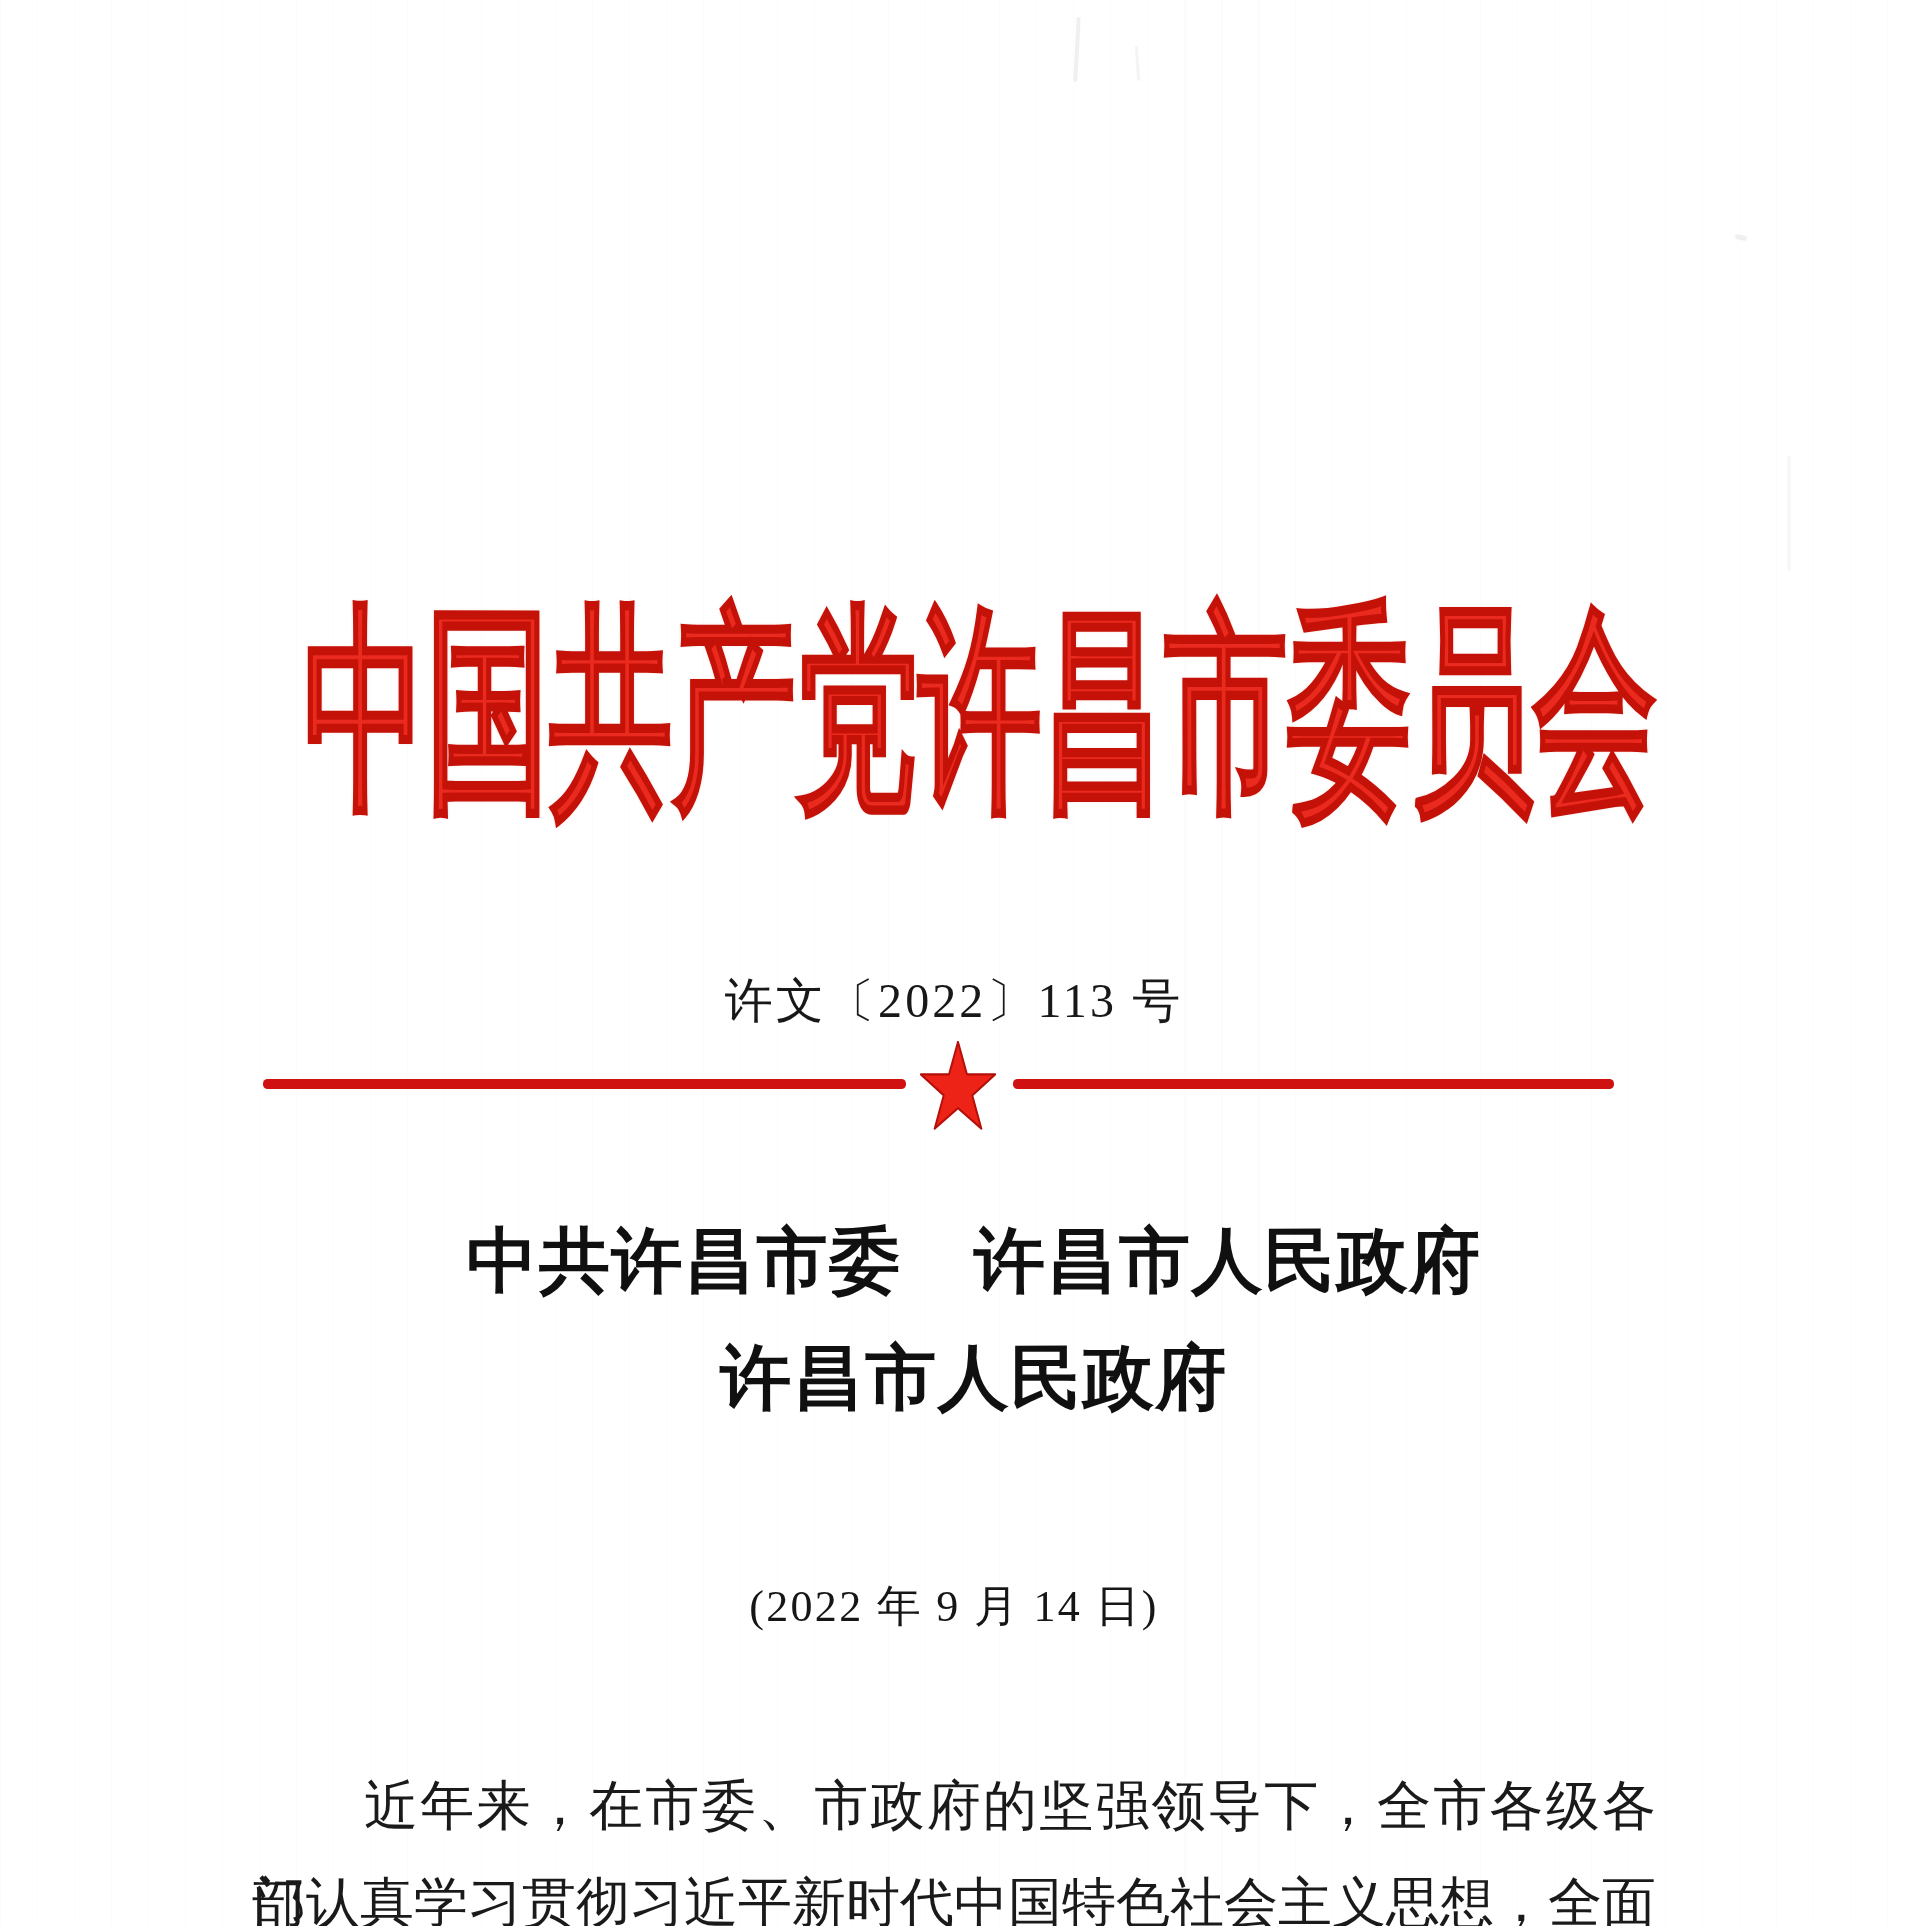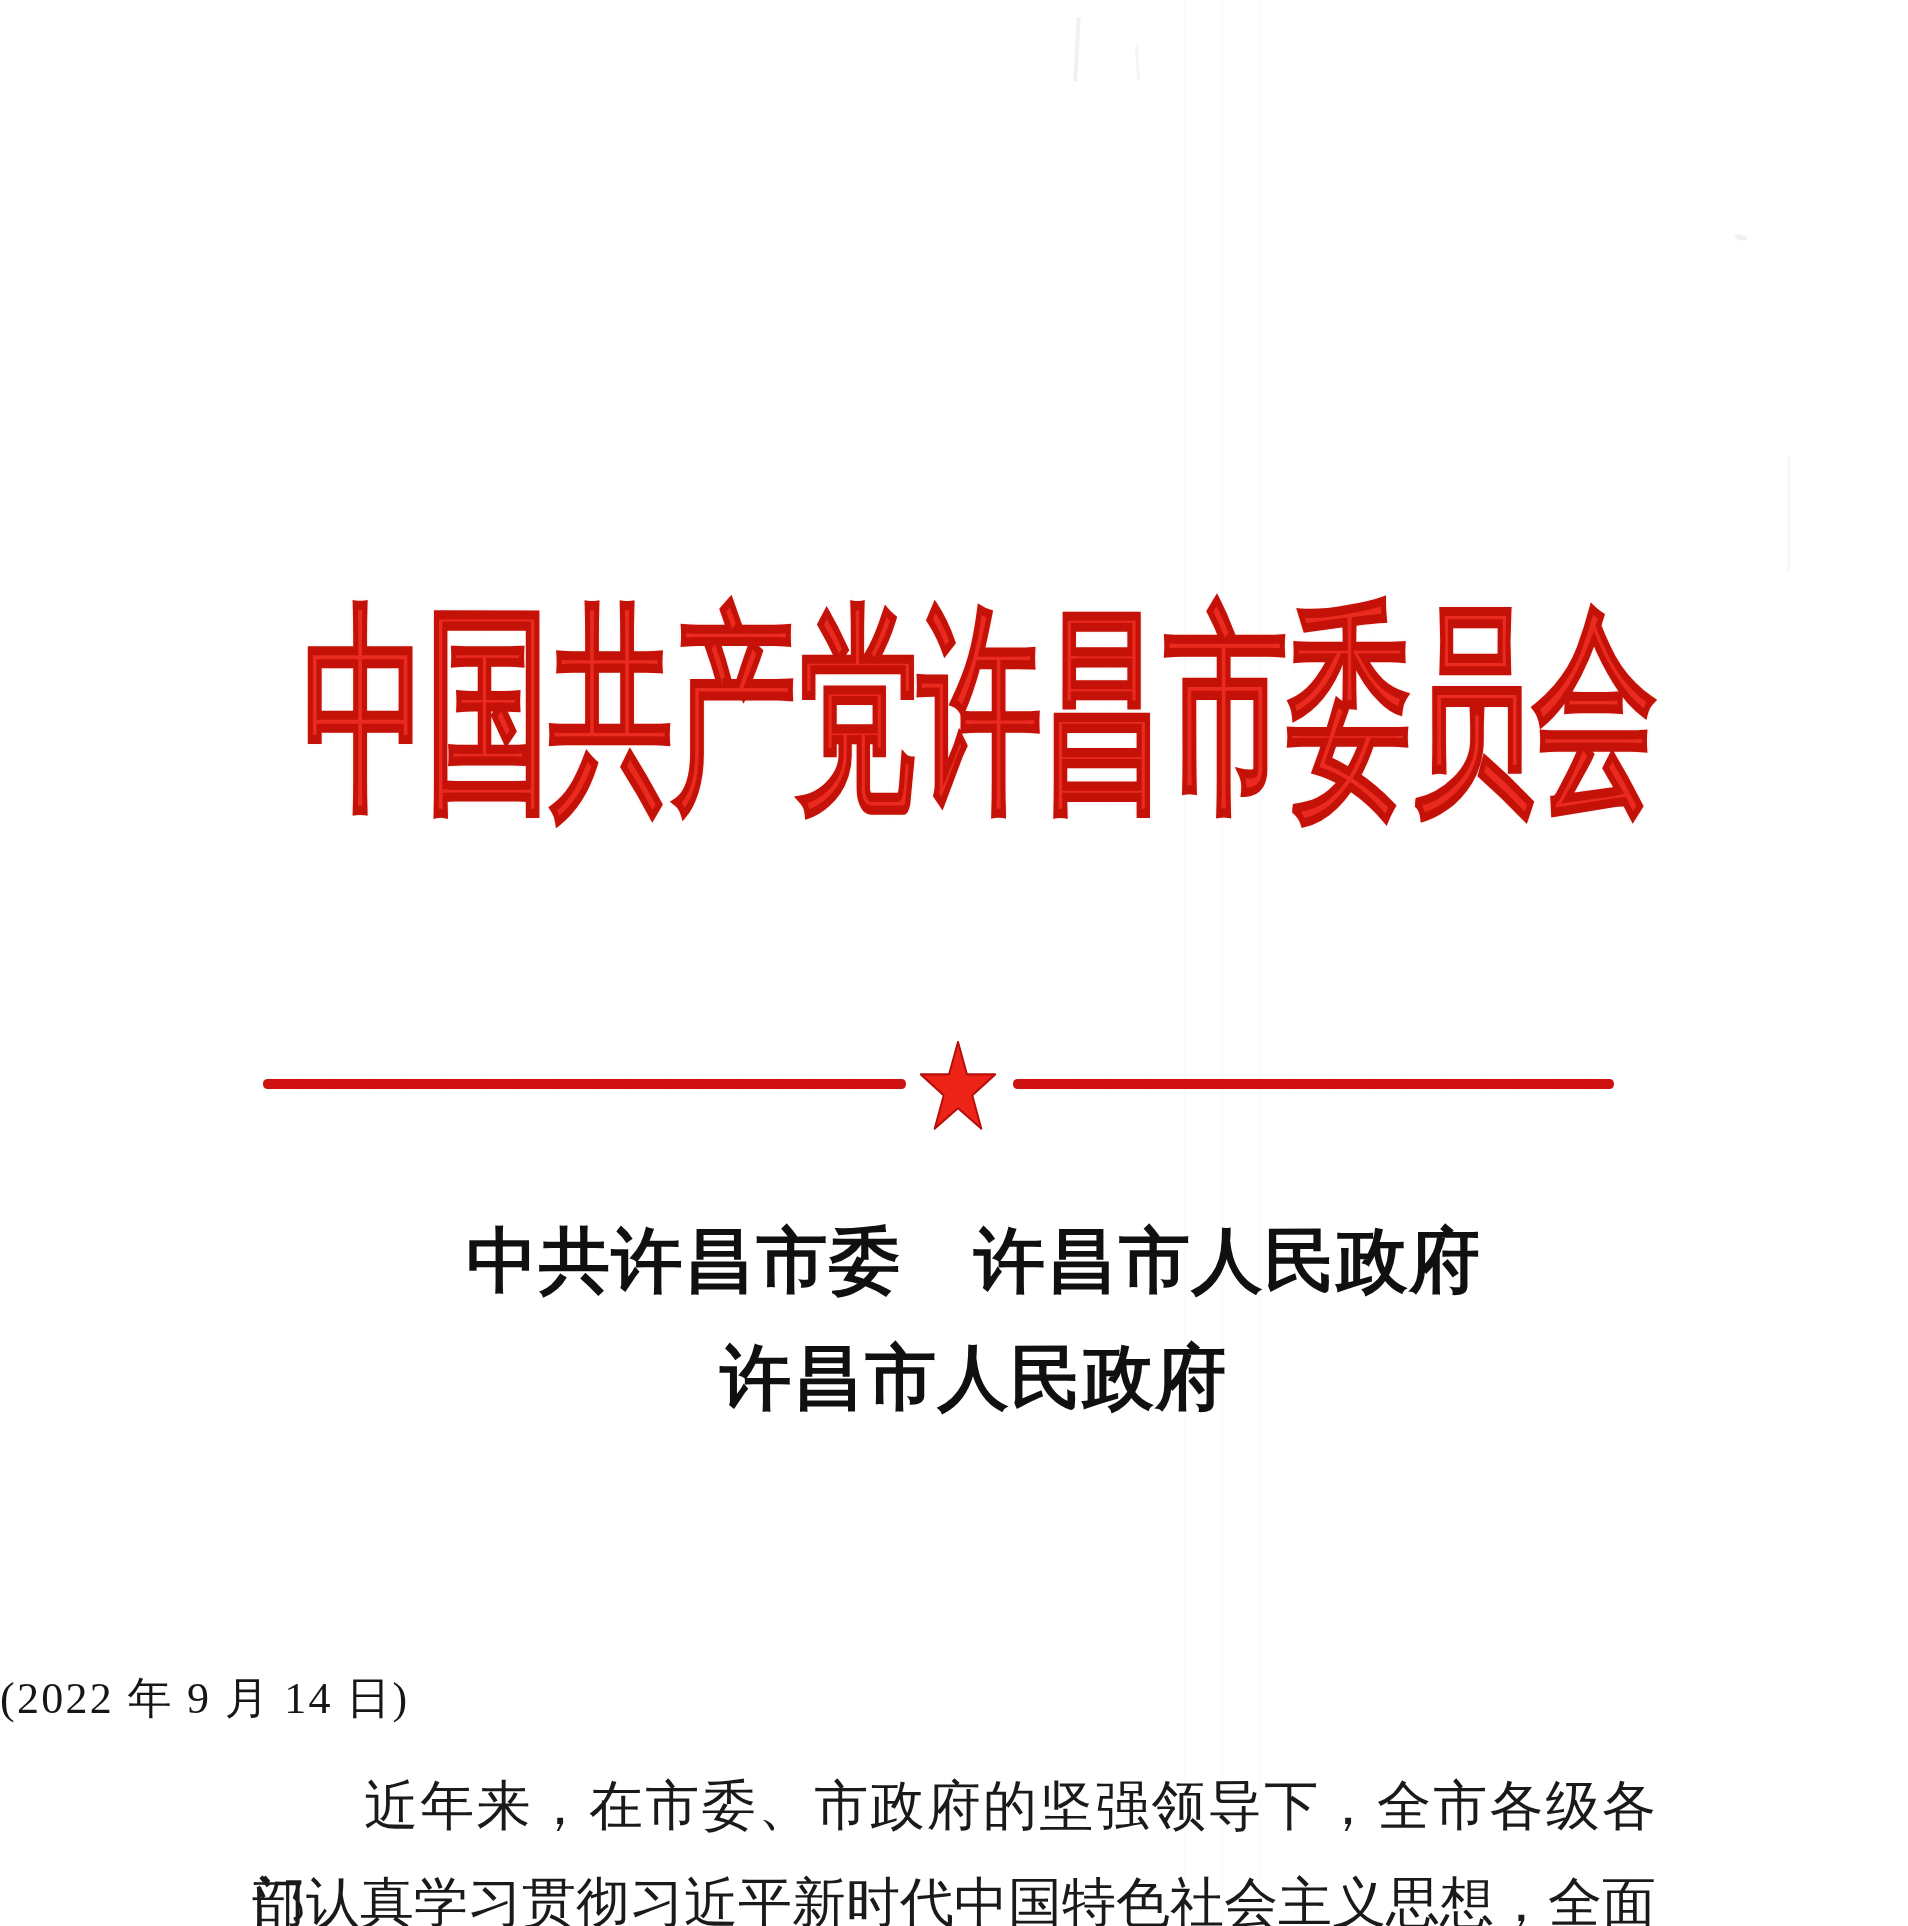--- a/index.html
+++ b/index.html
@@ -83,25 +83,26 @@
     font-size: 71px;
     line-height: 117px;
     font-weight: 700;
     color: #101010;
     letter-spacing: 1.5px;
     white-space: nowrap;
     padding-left: 20px;
   }
   .doc-date {
     position: absolute;
-    top: 1666px;
+    top: 1574px;
     left: 0;
     width: 100%;
     height: 65px;
     line-height: 65px;
+    text-align: center;
     font-size: 44px;
     letter-spacing: 2.3px;
     color: #161616;
     white-space: nowrap;
   }
   .doc-body {
     position: absolute;
     top: 1758px;
     left: 252px;
     width: 1404px;
@@ -127,20 +128,21 @@
 <body>
 
 <div class="page">
 
   <div class="scan-noise"></div>
 
   <div class="letterhead">
     <span>中国共产党许昌市委员会</span>
   </div>
 
+  <div class="doc-number">许文〔2022〕113 号</div>
 
   <div class="divider-line left"></div>
 
   <svg class="star" viewBox="0 0 100 100" preserveAspectRatio="none">
     <polygon points="50,1 61.8,37.5 99,37.5 68.8,61 80.7,98.5 50,75.5 19.3,98.5 31.2,61 1,37.5 38.2,37.5" fill="#ed2318" stroke="#b50f0a" stroke-width="2.5" stroke-linejoin="round"></polygon>
   </svg>
 
   <div class="divider-line right"></div>
 
   <div class="doc-title">

